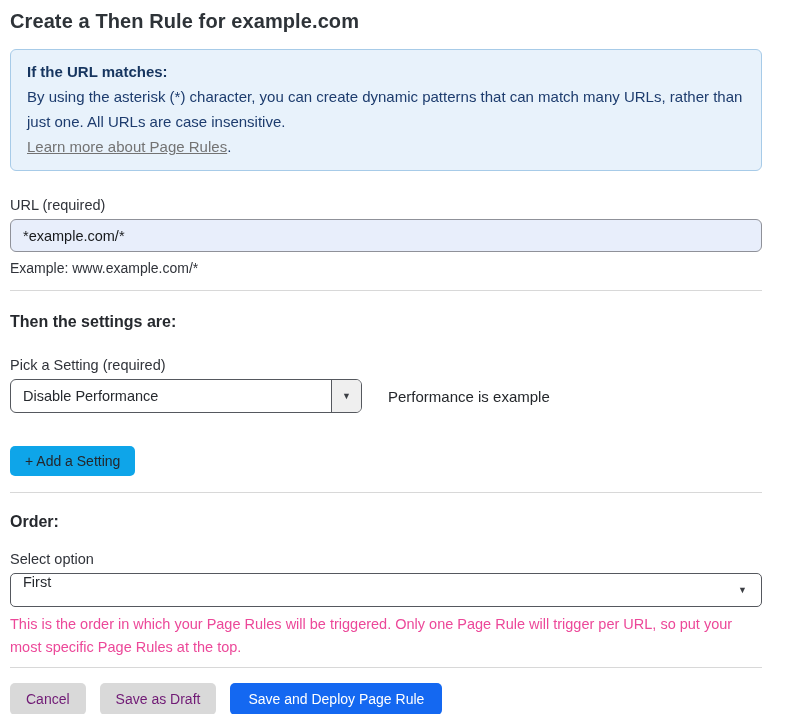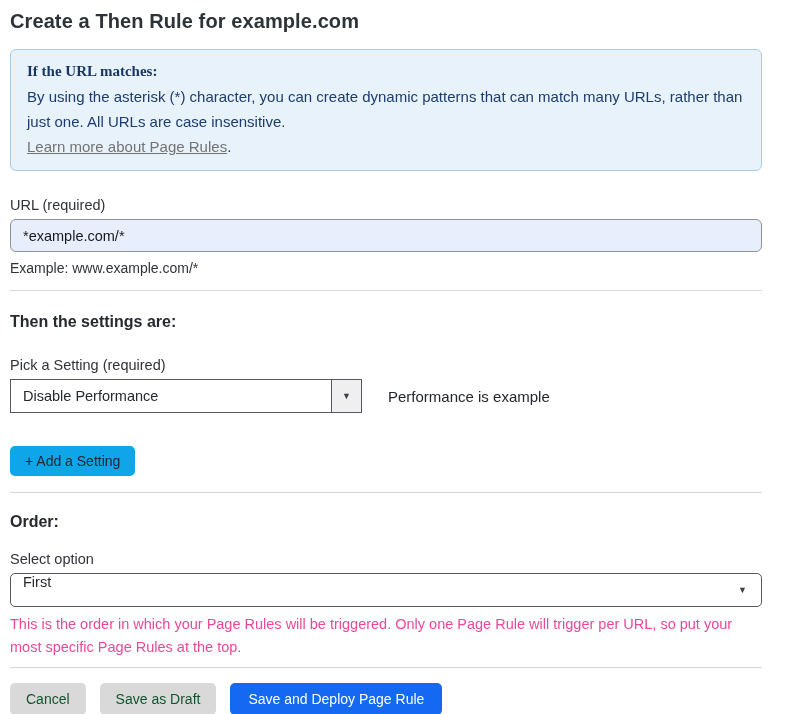--- a/index.html
+++ b/index.html
@@ -12,21 +12,21 @@
   .info-box {
     margin-top: 16px;
     background: #e8f2fb;
     border: 1px solid #a7cbe8;
     border-radius: 6px;
     padding: 9px 16px 11px 16px;
     font-size: 15px;
     line-height: 25px;
     color: #1d3c6e;
   }
-  .info-box .info-heading { font-weight: bold; color: #16355f; font-family: Liberation Serif, serif; }
+  .info-box .info-heading { font-weight: bold; color: #16355f; }
   .info-box a.learn-link { color: #737373; text-decoration: underline; cursor: pointer; }
 
   .field-label { margin-top: 26px; font-size: 14.5px; color: #30333a; }
 
   .url-input {
     margin-top: 6px;
     width: 100%;
     height: 33px;
     background: #e8eefb;
     border: 1px solid #8f9199;
@@ -45,21 +45,21 @@
   .divider-3 { margin-top: 8px; }
 
   .section-heading { margin-top: 22px; font-size: 16px; font-weight: bold; color: #26292e; }
 
   .setting-row { margin-top: 6px; display: flex; align-items: center; }
   .custom-select {
     display: flex;
     width: 352px;
     height: 34px;
     border: 1px solid #55585e;
-    border-radius: 0;
+    border-radius: 6px;
     background: #ffffff;
     overflow: hidden;
     cursor: pointer;
   }
   .custom-select .select-value {
     flex: 1;
     display: flex;
     align-items: center;
     padding-left: 12px;
     font-size: 14.5px;
@@ -113,21 +113,21 @@
   .footer-buttons { margin-top: 15px; display: flex; align-items: center; }
   .btn {
     height: 32px;
     border: none;
     border-radius: 5px;
     font-family: "Liberation Sans", sans-serif;
     font-size: 14px;
     padding: 0 16px;
     cursor: pointer;
   }
-  .btn-gray { background: #d9d9d9; color: #14532d; }
+  .btn-gray { background: #d9d9d9; color: #701a75; }
   .btn-blue { background: #1468f1; color: #ffffff; padding: 0 18px; }
   .btn + .btn { margin-left: 14px; }
 </style>
 </head>
 <body>
 
 <div class="content">
 
   <h1 class="page-title">Create a Then Rule for example.com</h1>
 

